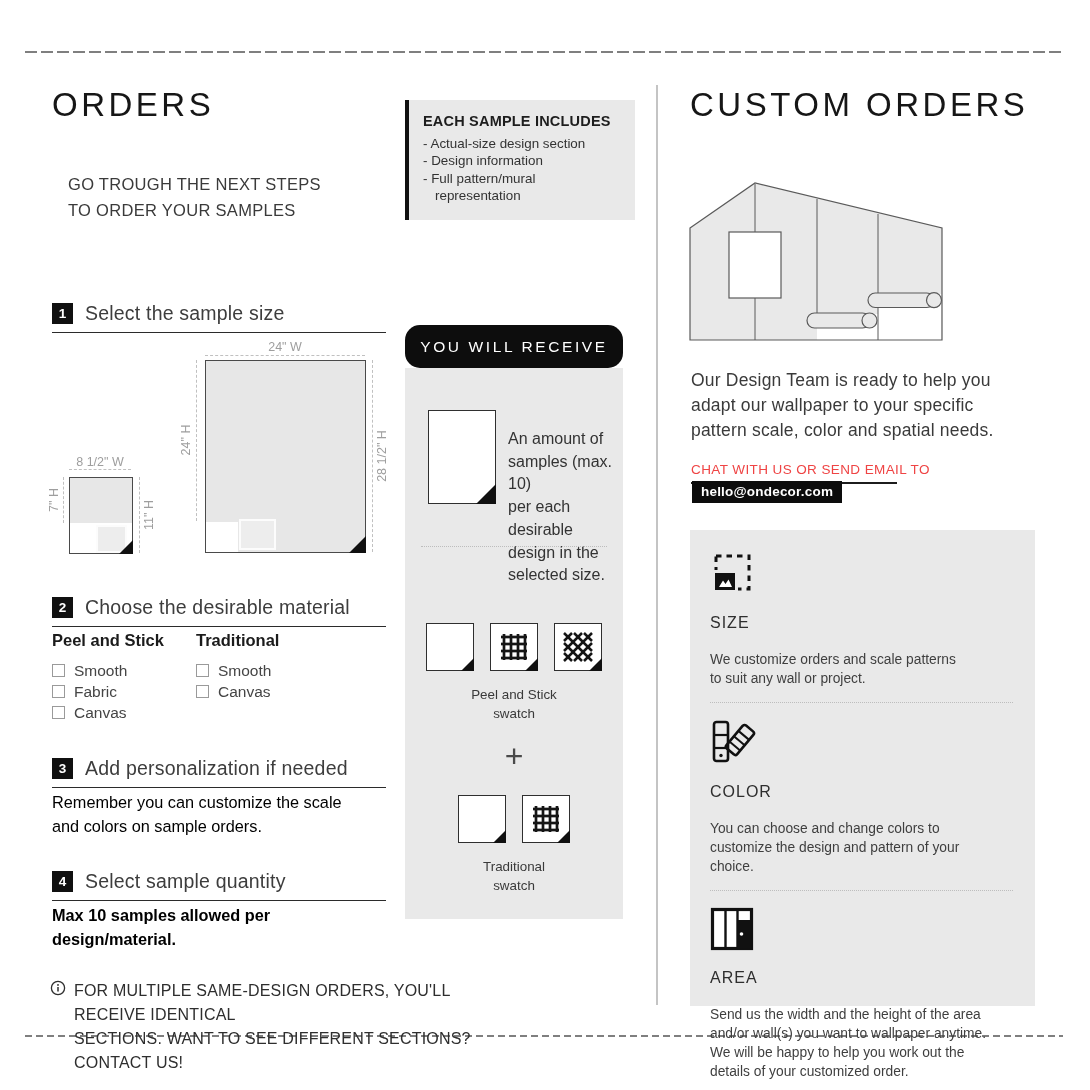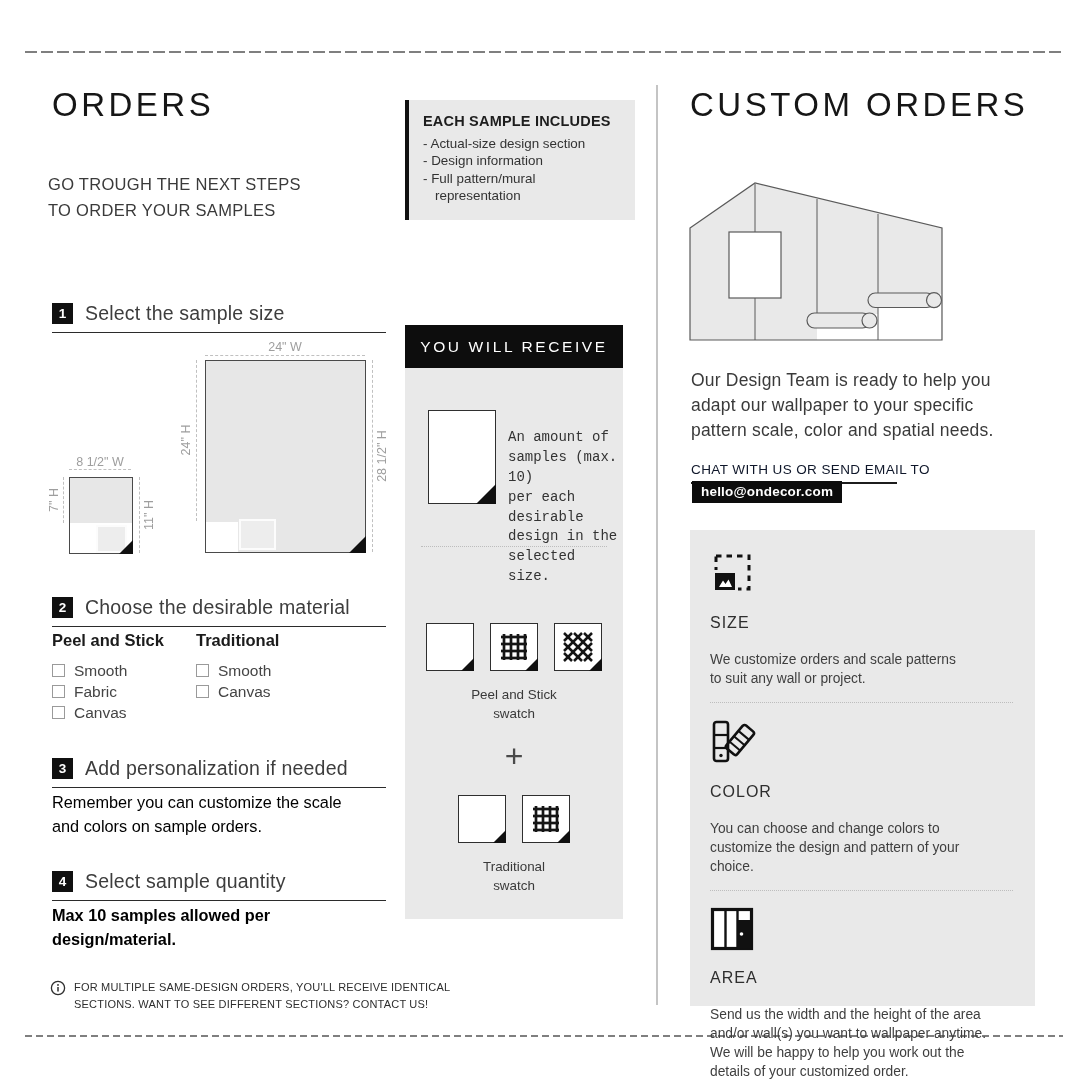--- a/index.html
+++ b/index.html
@@ -41,51 +41,51 @@
   .mat-title{font-size:16.5px;font-weight:700;color:#1b1b1b;margin-bottom:10px;white-space:nowrap;}
   .opt{display:flex;align-items:center;gap:9px;height:21px;font-size:15.5px;color:#454545;white-space:nowrap;}
   .cb{width:11px;height:11px;border:1.5px solid #9a9a9a;display:inline-block;flex:none;background:#fff;}
 
   
   .includes-box{background:#e9e9e9;border-left:4px solid #111;padding:13px 12px 12px 14px;width:200px;}
   .includes-title{font-size:14.5px;font-weight:700;color:#1d1d1d;letter-spacing:0.2px;margin-bottom:6px;}
   .includes-item{font-size:13.4px;color:#333;line-height:1.3;padding-left:12px;text-indent:-12px;}
   .includes-item::before{content:"- ";}
   .black-bar{background:#0d0d0d;color:#fff;display:flex;align-items:center;justify-content:center;
-             font-size:15.5px;letter-spacing:2.6px;white-space:nowrap;}
+             font-size:15.5px;letter-spacing:2.6px;white-space:nowrap;border-radius:15px;}
   .gray-panel{background:#e9e9e9;}
   .page-icon{position:absolute;background:#fff;border:1.5px solid #2f2f2f;}
   .swatch{width:48px;height:48px;background:#fff;border:1.6px solid #2f2f2f;position:relative;
           display:flex;align-items:center;justify-content:center;box-sizing:border-box;}
   .center-txt{text-align:center;font-size:13.4px;color:#3a3a3a;line-height:1.4;}
 
   
   .right-intro{font-size:17.5px;color:#3a3a3a;line-height:1.42;letter-spacing:0.2px;}
-  .chat-label{font-size:13.5px;color:#0f172a;letter-spacing:0.4px;border-bottom:2px solid #1c1c1c;
+  .chat-label{font-size:13.5px;color:#ef4444;letter-spacing:0.4px;border-bottom:2px solid #1c1c1c;
               padding-bottom:5px;width:206px;white-space:nowrap;}
   .email-badge{display:inline-block;background:#0c0c0c;color:#fff;font-size:13.5px;font-weight:700;
                padding:3px 9px 4px 9px;letter-spacing:0.2px;}
   .feature-name{font-size:16px;color:#2e2e2e;letter-spacing:1px;margin-top:14px;}
   .feature-desc{font-size:13.8px;color:#3f3f3f;line-height:1.38;margin-top:18px;}
 
   .footnote{display:flex;gap:8px;align-items:flex-start;}
-  .footnote-text{font-size:11px;color:#2e2e2e;line-height:1.5;letter-spacing:0.2px;}
+  .footnote-text{font-size:16px;color:#2e2e2e;line-height:1.5;letter-spacing:0.2px;}
 </style>
 </head>
 <body>
 
 <div id="page">
 
   <div class="abs hrule" style="left:25px;top:51px;width:1038px;"></div>
   <div class="abs hrule-b" style="left:25px;top:1035px;width:1038px;"></div>
   <div class="abs vdivider" style="left:656px;top:85px;height:920px;"></div>
 
   <div class="abs big-title" style="left:52px;top:86px;">ORDERS</div>
 
-  <div class="abs pre" style="left:48px;top:171px;font-size:16.5px;letter-spacing:0.3px;line-height:1.6;color:#3a3a3a;">GO TROUGH THE NEXT STEPS
+  <div class="abs pre" style="left:68px;top:171px;font-size:16.5px;letter-spacing:0.3px;line-height:1.6;color:#3a3a3a;">GO TROUGH THE NEXT STEPS
 TO ORDER YOUR SAMPLES</div>
 
   <div class="abs step-header" style="left:52px;top:302px;">
     <span class="step-num">1</span>
     <span class="step-title">Select the sample size</span>
   </div>
 
   <div class="abs" style="left:52px;top:333px;width:340px;height:232px;">
 
     <div class="hdim" style="left:153px;top:7px;width:160px;">24" W</div>
@@ -174,21 +174,21 @@
     <div class="includes-item">Actual-size design section</div>
     <div class="includes-item">Design information</div>
     <div class="includes-item" style="width:150px;">Full pattern/mural representation</div>
   </div>
 
   <div class="abs black-bar" style="left:405px;top:325px;width:218px;height:43px;">YOU WILL RECEIVE</div>
 
   <div class="abs gray-panel" style="left:405px;top:368px;width:218px;height:551px;">
 
     <div class="page-icon fold fold-20" style="left:23px;top:42px;width:66px;height:92px;"></div>
-    <div class="pre" style="position:absolute;left:103px;top:60px;width:110px;font-size:14px;line-height:1.42;color:#333;font-family:Liberation Mono, monospace;">An amount of
+    <div class="pre" style="position:absolute;left:103px;top:60px;width:110px;font-size:16px;line-height:1.42;color:#333;">An amount of
 samples (max. 10)
 per each desirable
 design in the
 selected size.</div>
 
     <div class="dotted" style="position:absolute;left:16px;top:178px;width:186px;"></div>
 
 
     <div style="position:absolute;left:0;top:255px;width:218px;display:flex;justify-content:center;gap:16px;">
       <div class="swatch fold"></div>

